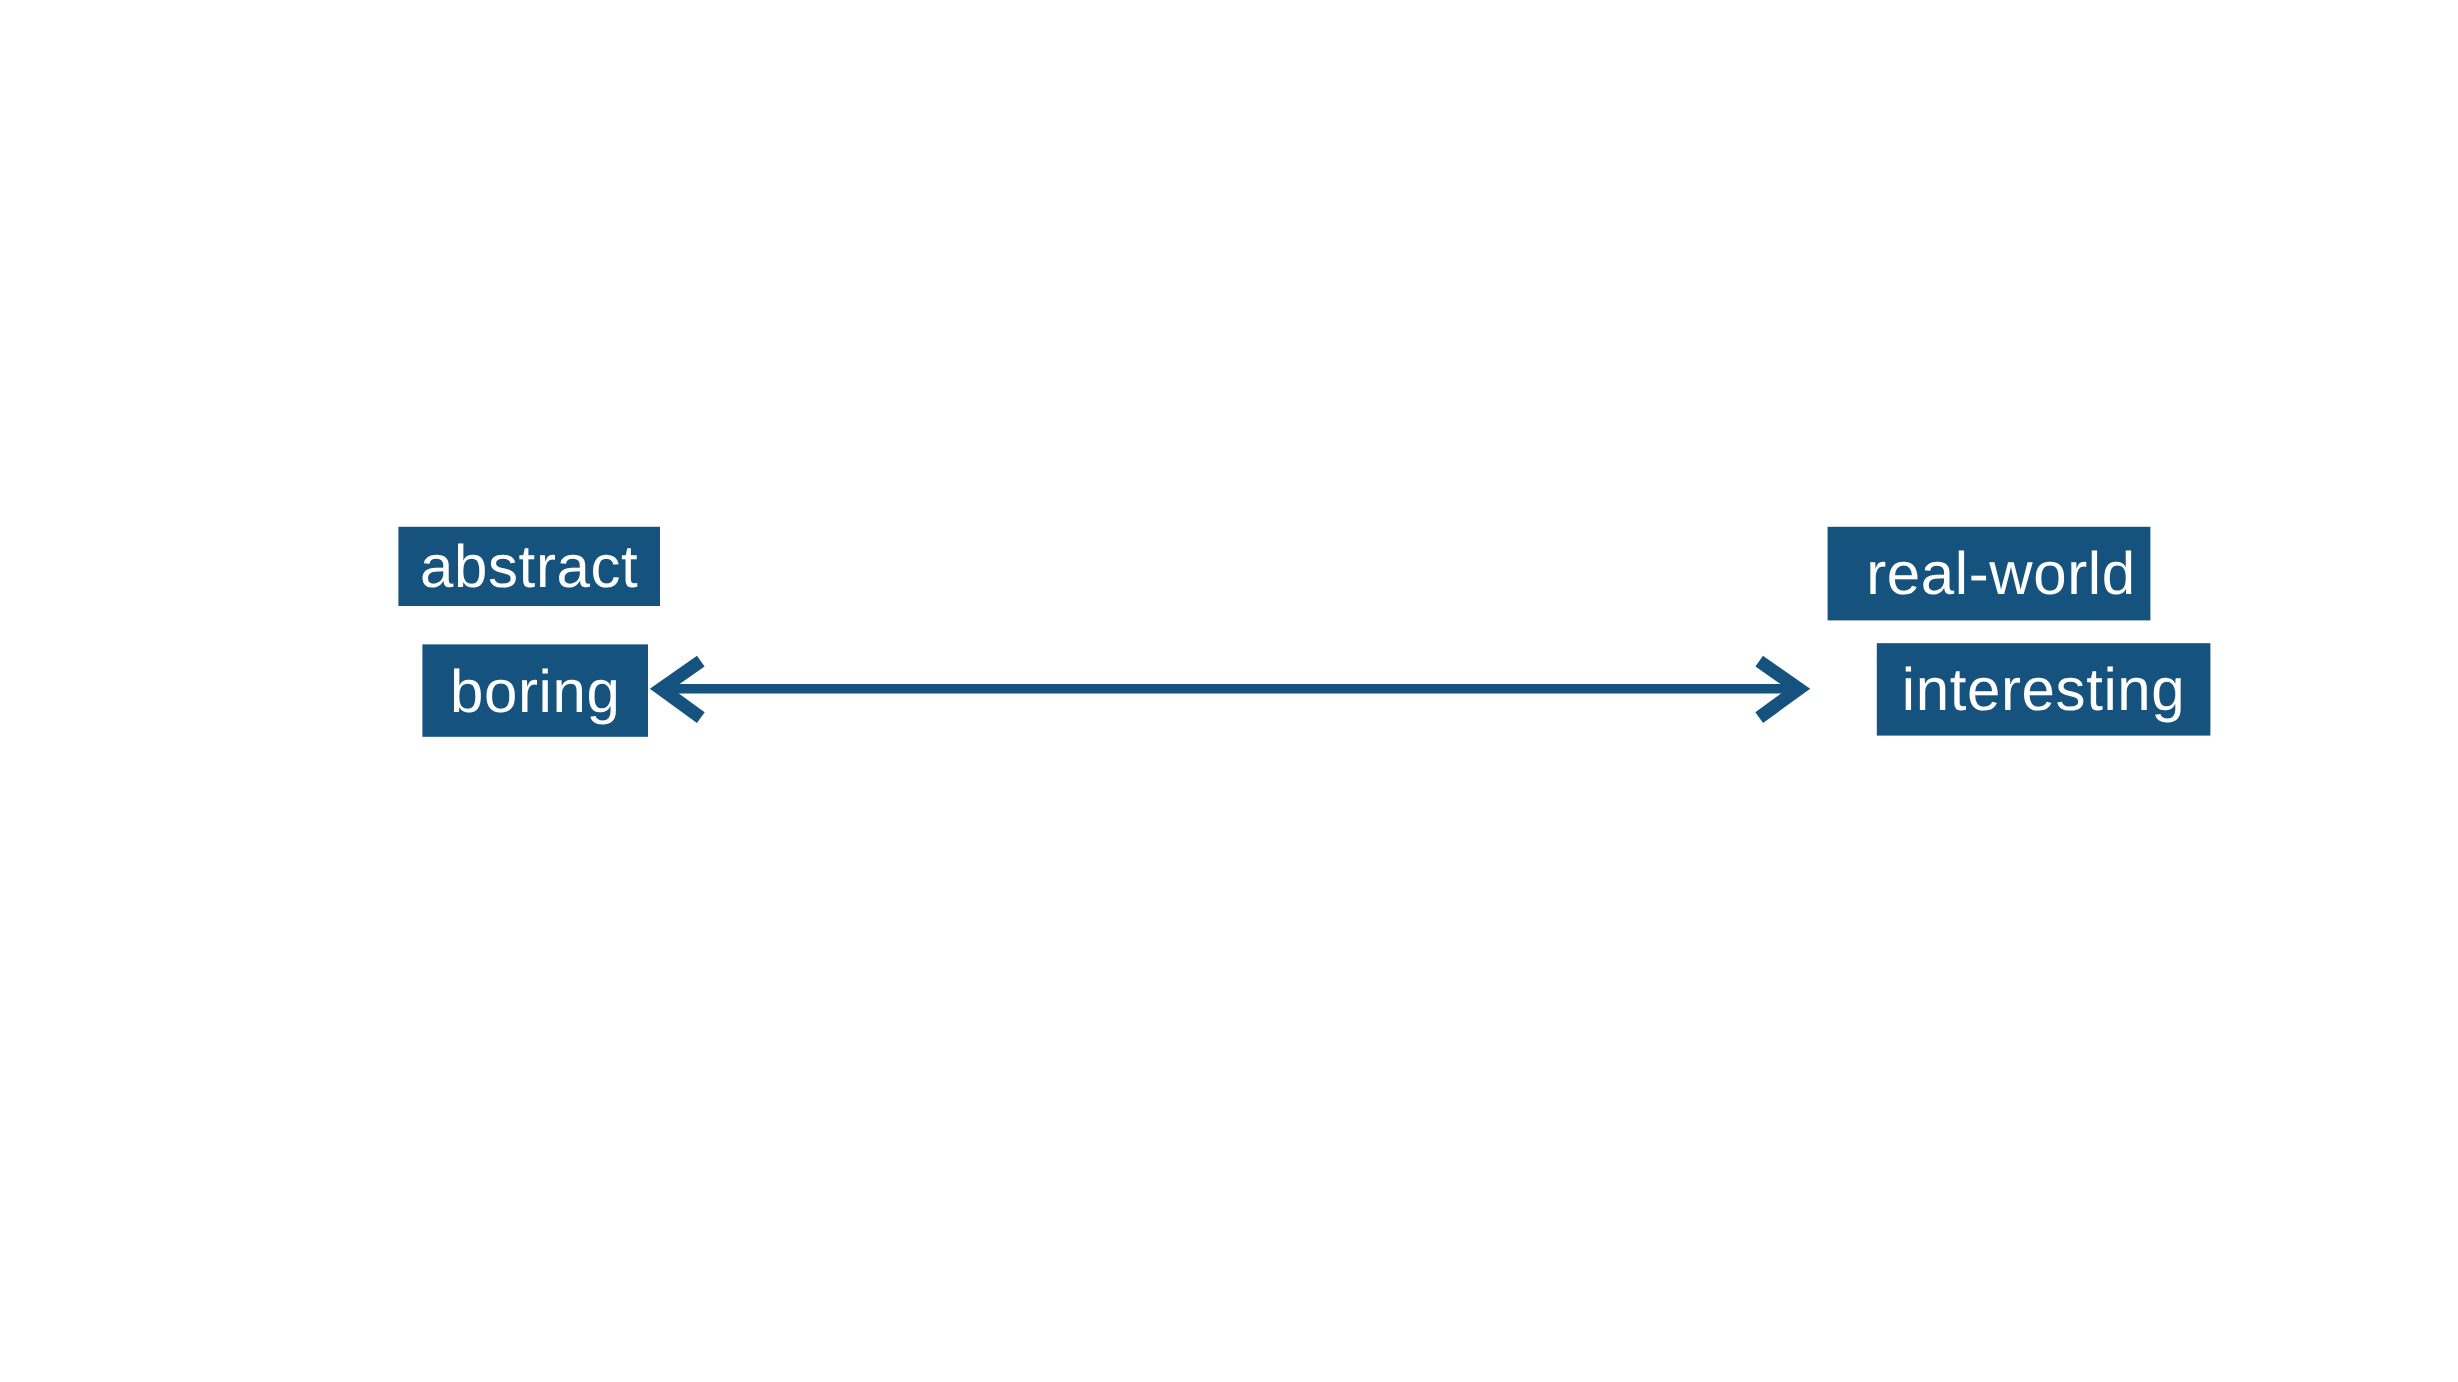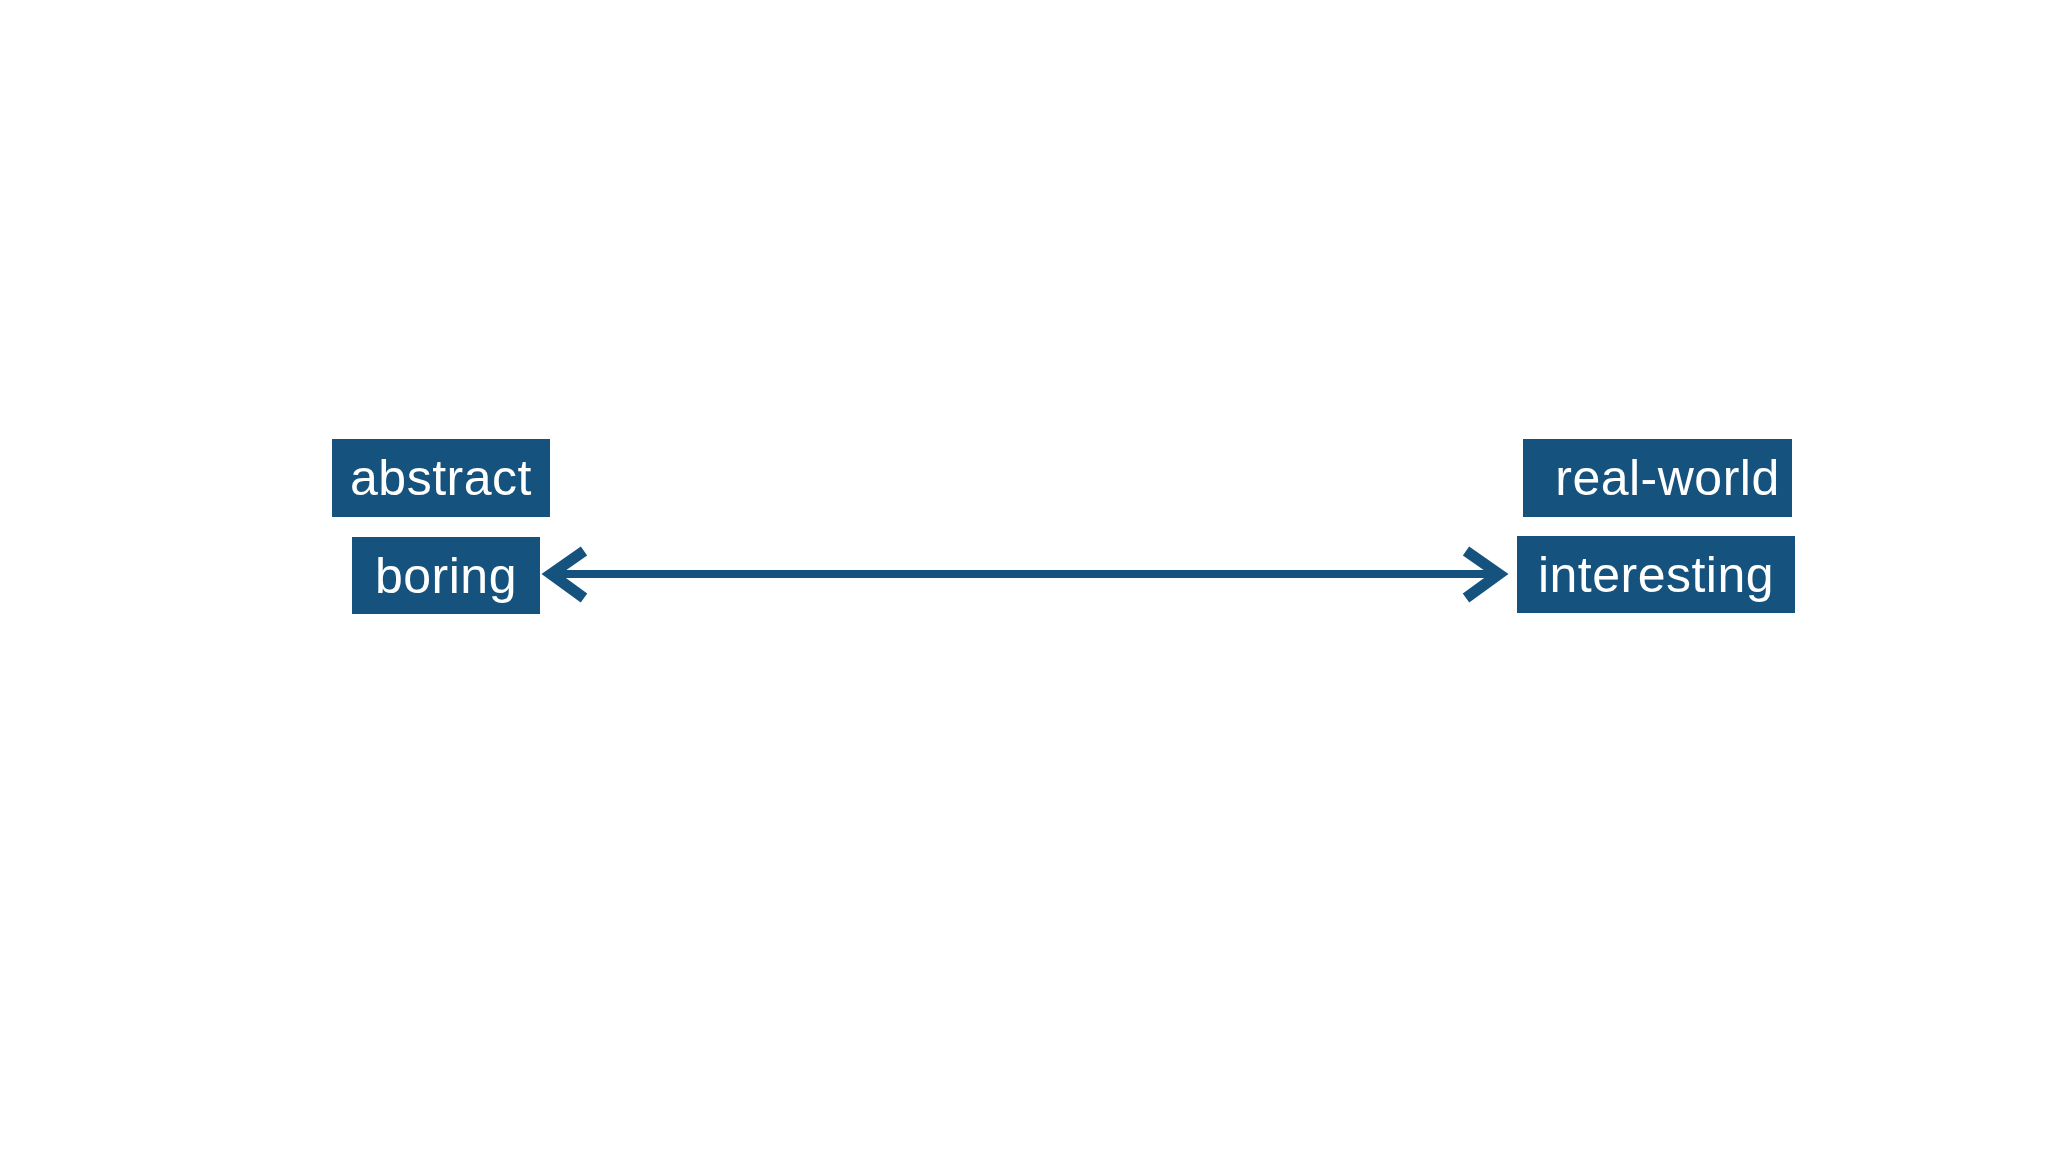--- a/index.html
+++ b/index.html
@@ -27,24 +27,24 @@
     background: var(--box-fill);
     color: var(--box-text);
     display: flex;
     align-items: center;
     justify-content: center;
     font-size: 50px;
     font-weight: 400;
     letter-spacing: 0.5px;
     white-space: nowrap;
   }
-  .label-abstract    { left: 332px;  top: 439px; width: 218px; height: 78px; }
+  .label-abstract    { left: 332px;  top: 439px; width: 218px; height: 66px; }
   .label-boring      { left: 352px;  top: 537px; width: 188px; height: 77px; }
   .label-real-world  { left: 1523px; top: 439px; width: 269px; height: 78px; padding-left: 20px; }
-  .label-interesting { left: 1517px; top: 536px; width: 278px; height: 77px; }
+  .label-interesting { left: 1564px; top: 536px; width: 278px; height: 77px; }
   .arrow-layer {
     position: absolute;
     left: 0; top: 0;
     width: 2048px;
     height: 1152px;
     pointer-events: none;
   }
   .arrow-layer .shaft {
     stroke: var(--arrow-color);
     stroke-width: 8;

